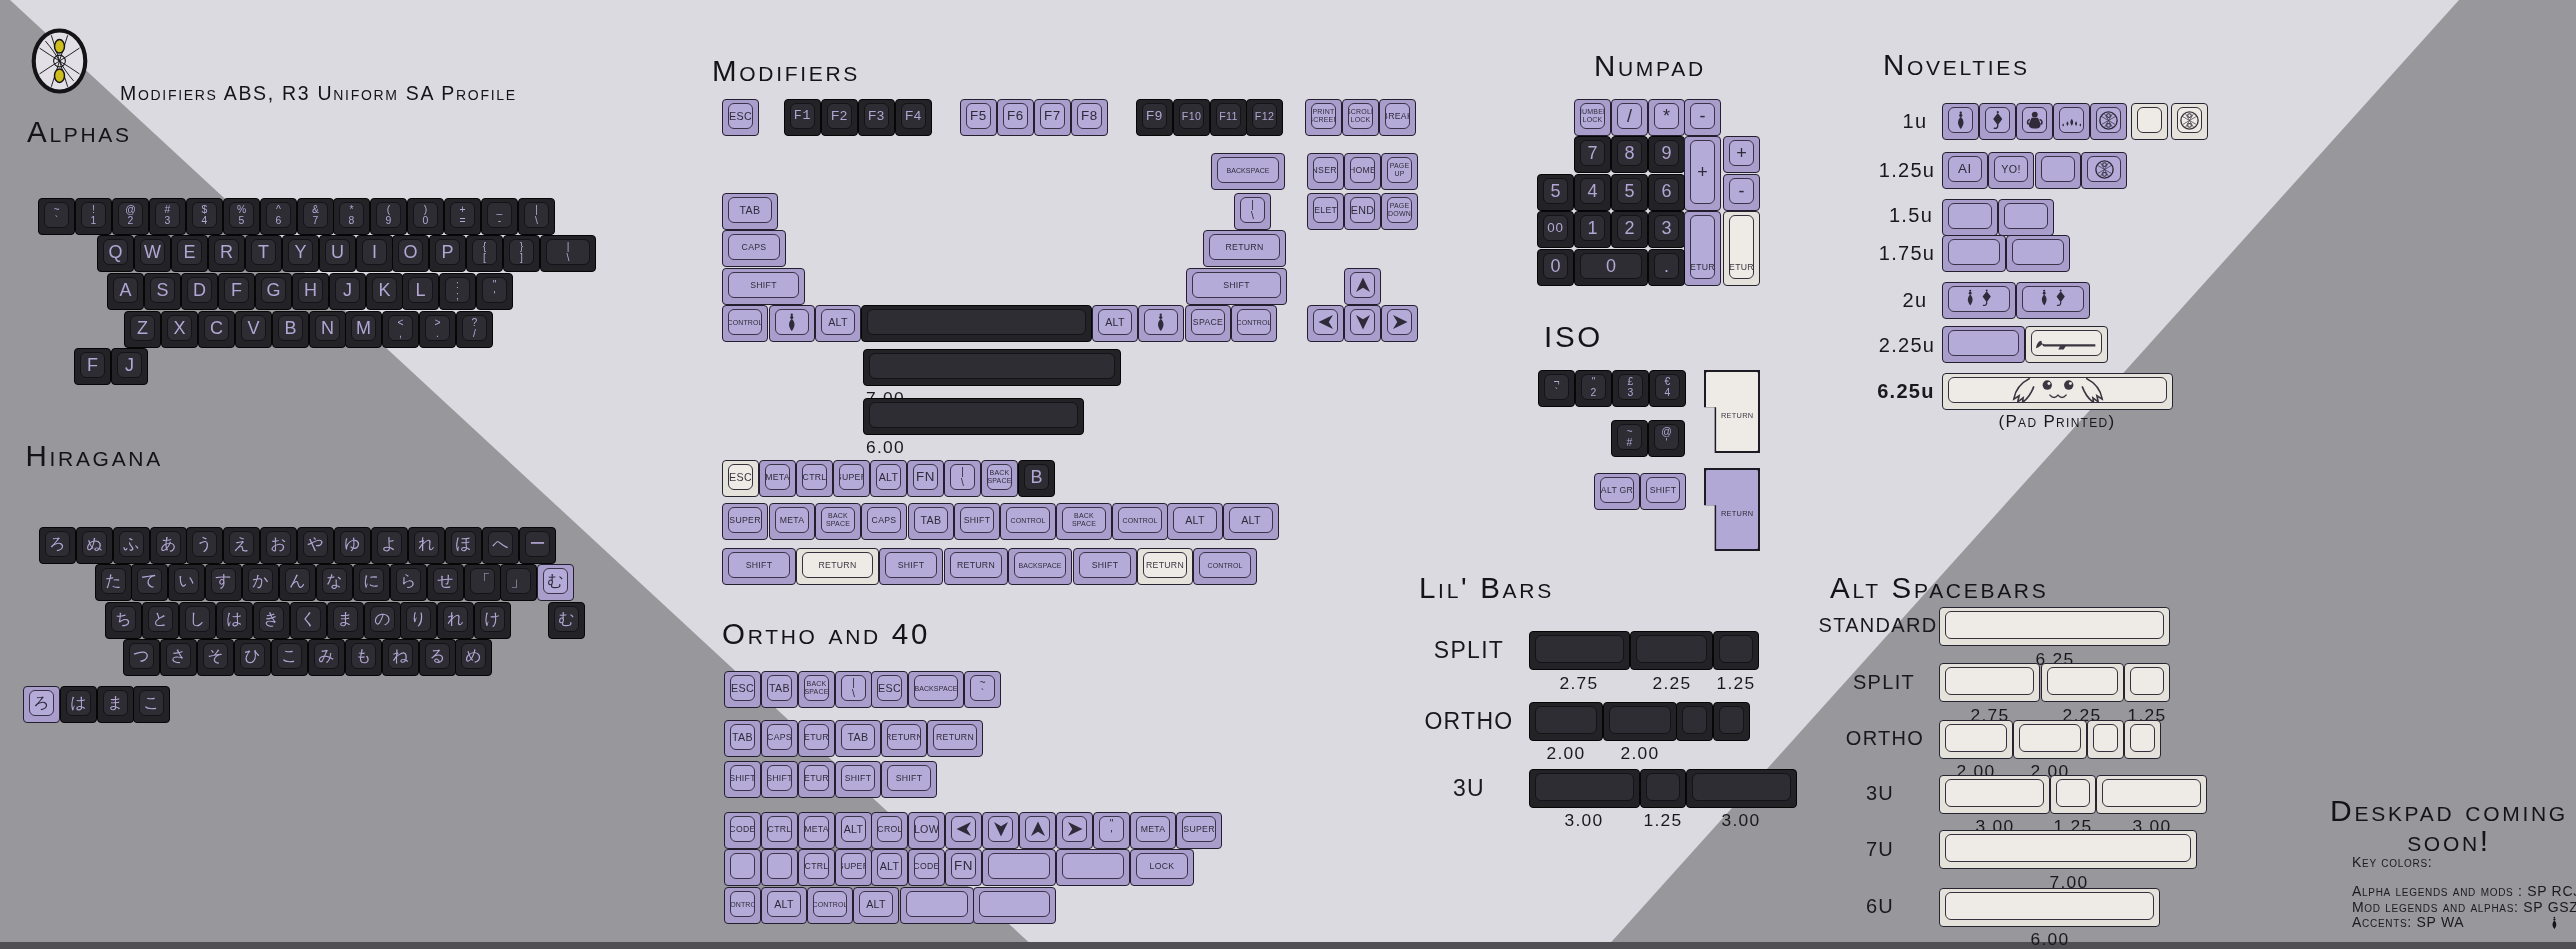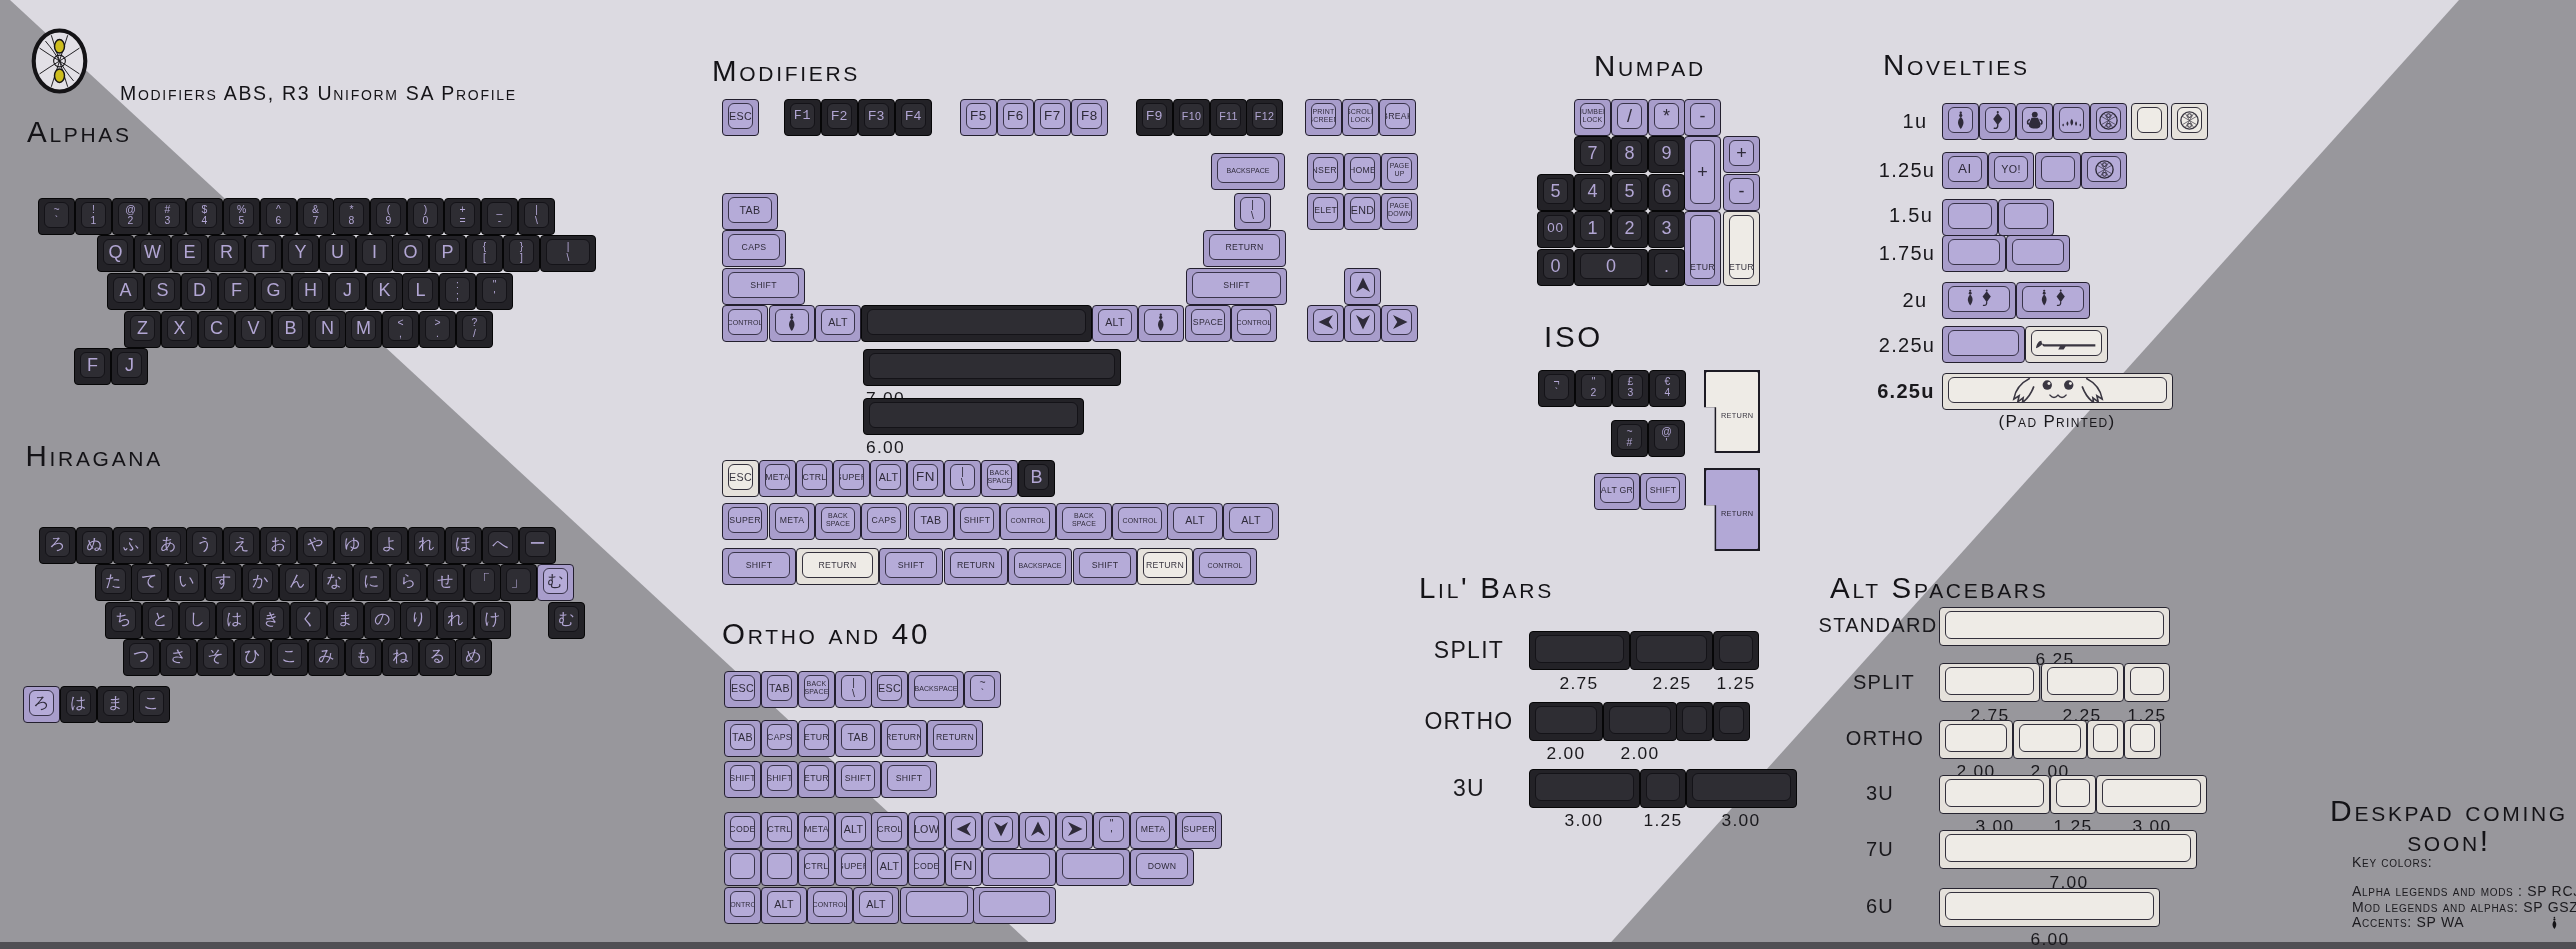--- a/index.html
+++ b/index.html
@@ -1298,21 +1298,21 @@
         </div>
       </div>
       <div class="key lav" style="left: 982px; top: 849px; width: 74px; height: 37px;">
         <div class="ktop"></div>
       </div>
       <div class="key lav" style="left: 1056px; top: 849px; width: 74px; height: 37px;">
         <div class="ktop"></div>
       </div>
       <div class="key lav" style="left: 1130px; top: 849px; width: 64px; height: 37px;">
         <div class="ktop">
-          <span class="l4">DOWN</span>
+          <span class="l4">LOCK</span>
         </div>
       </div>
       <div class="key lav" style="left: 724px; top: 887px; width: 37px; height: 37px;">
         <div class="ktop">
           <span class="l6">CONTROL</span>
         </div>
       </div>
       <div class="key lav" style="left: 761px; top: 887px; width: 46px; height: 37px;">
         <div class="ktop">
           <span class="l3">ALT</span>

